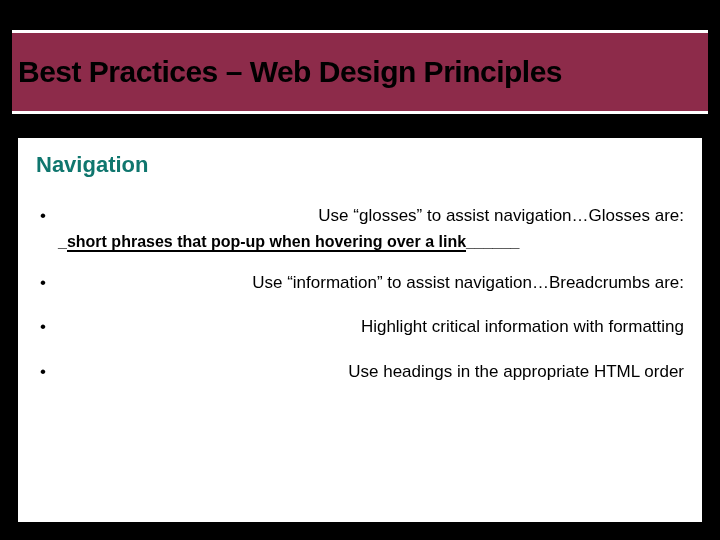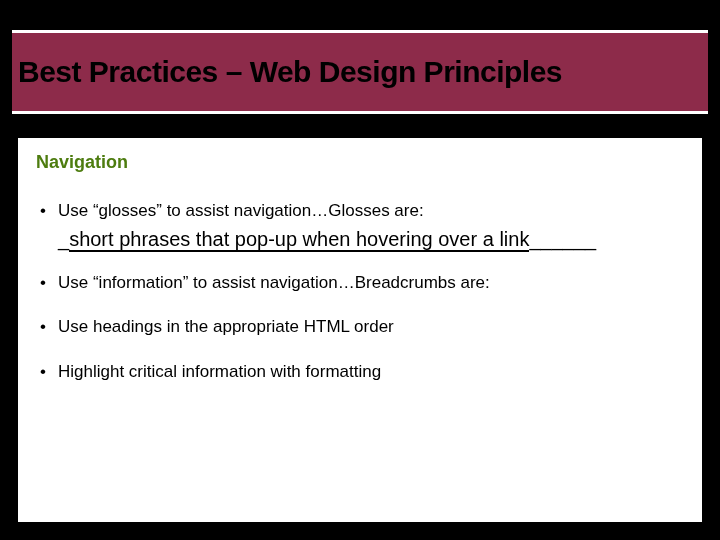--- a/index.html
+++ b/index.html
@@ -1,43 +1,43 @@
 <!DOCTYPE html>
 <html><head>
 <meta charset="utf-8">
 <style>
   * { margin: 0; padding: 0; box-sizing: border-box; }
   html, body { width: 720px; height: 540px; background: #000; font-family: Arial, Helvetica, sans-serif; overflow: hidden; }
   .slide { position: relative; width: 720px; height: 540px; background: #000; }
   .title-bar { position: absolute; top: 30px; left: 12px; right: 12px; height: 84px; background: #8d2b4a; border-top: 3px solid #fff; border-bottom: 3px solid #fff; display: flex; align-items: center; padding-left: 6px; }
   .title-bar h1 { color: #000; font-size: 30px; font-weight: 700; letter-spacing: -0.5px; }
   .body { position: absolute; top: 138px; left: 18px; right: 18px; bottom: 18px; background: #fff; padding: 14px 18px 18px 18px; }
-  .subtitle { color: #4d7c0f; font-size: 18px; font-weight: 700; margin-bottom: 26px; }
+  .subtitle { color: #0f766e; font-size: 22px; font-weight: 700; margin-bottom: 26px; }
   ul.bullets { list-style: none; }
-  ul.bullets > li { position: relative; padding-left: 22px; font-size: 17px; color: #000; margin-bottom: 20px; line-height: 1.45; }
+  ul.bullets > li { position: relative; padding-left: 22px; font-size: 17px; color: #000; margin-bottom: 20px; line-height: 1.45; text-align: right; }
   ul.bullets > li::before { content: "•"; position: absolute; left: 4px; top: 0; font-size: 17px; }
-  .blank-line { display: block; margin-left: 22px; margin-top: -16px; margin-bottom: 20px; font-size: 20px; font-weight: 400; }
+  .blank-line { display: block; margin-left: 22px; margin-top: -16px; margin-bottom: 20px; font-size: 16px; font-weight: 700; }
   .blank-line .fill { border-bottom: 2px solid #000; text-decoration: none; }
   .blank-line .underscore-run { letter-spacing: 0; }
 </style>
 </head>
 <body>
 
 <div class="slide">
   <div class="title-bar">
     <h1>Best Practices – Web Design Principles</h1>
   </div>
   <div class="body">
     <div class="subtitle">Navigation</div>
     <ul class="bullets">
 
       <li><span>Use “glosses” to assist navigation…Glosses are:</span></li>
       <span class="blank-line">_<span class="fill">short phrases that pop-up when hovering over a link</span><span class="underscore-run">______</span></span>
 
       <li><span>Use “information” to assist navigation…Breadcrumbs are:</span></li>
 
+      <li><span>Highlight critical information with formatting</span></li>
+
       <li><span>Use headings in the appropriate HTML order</span></li>
-
-      <li><span>Highlight critical information with formatting</span></li>
 
     </ul>
   </div>
 </div>
 
 </body></html>

